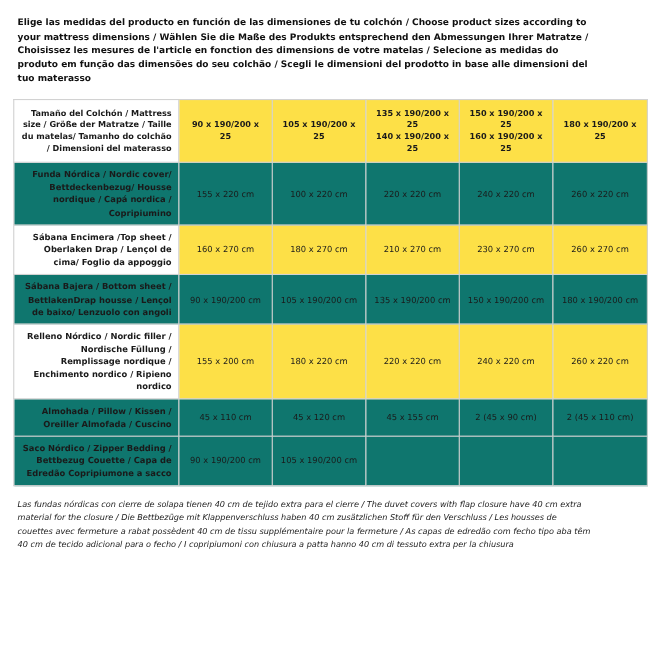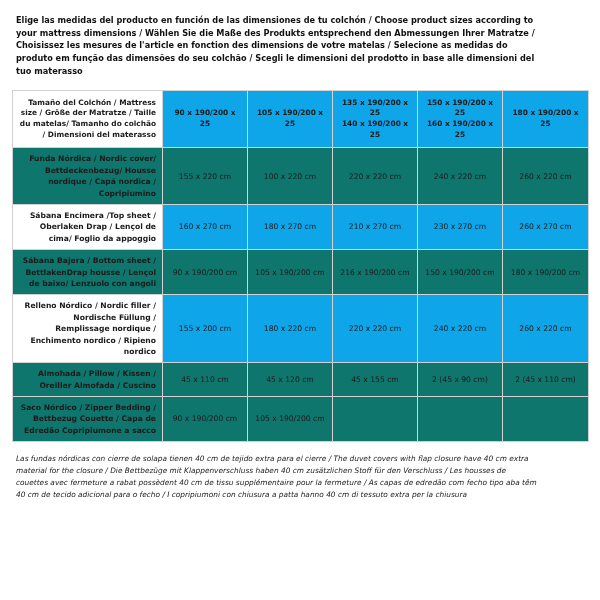--- a/index.html
+++ b/index.html
@@ -45,21 +45,21 @@
     color: #1a1a1a;
   }
   td.rowhead {
     font-weight: bold;
     text-align: right;
     width: 150px;
     background: #ffffff;
   }
   td.val {
     text-align: center;
-    background: #0ea5e9;
+    background: #fde047;
   }
   tr.header td {
     font-weight: bold;
     font-size: 7.4px;
     line-height: 1.45;
     padding-top: 7px;
     padding-bottom: 7px;
   }
   tr.zebra td {
     background: #0f766e;
@@ -119,21 +119,21 @@
         <td class="val">180 x 270 cm</td>
         <td class="val">210 x 270 cm</td>
         <td class="val">230 x 270 cm</td>
         <td class="val">260 x 270 cm</td>
       </tr>
 
       <tr class="zebra">
         <td class="rowhead">Sábana Bajera / Bottom sheet / BettlakenDrap housse / Lençol de baixo/ Lenzuolo con angoli</td>
         <td class="val">90 x 190/200 cm</td>
         <td class="val">105 x 190/200 cm</td>
-        <td class="val">216 x 190/200 cm</td>
+        <td class="val">135 x 190/200 cm</td>
         <td class="val">150 x 190/200 cm</td>
         <td class="val">180 x 190/200 cm</td>
       </tr>
 
       <tr>
         <td class="rowhead">Relleno Nórdico / Nordic filler / Nordische Füllung / Remplissage nordique / Enchimento nordico / Ripieno nordico</td>
         <td class="val">155 x 200 cm</td>
         <td class="val">180 x 220 cm</td>
         <td class="val">220 x 220 cm</td>
         <td class="val">240 x 220 cm</td>

